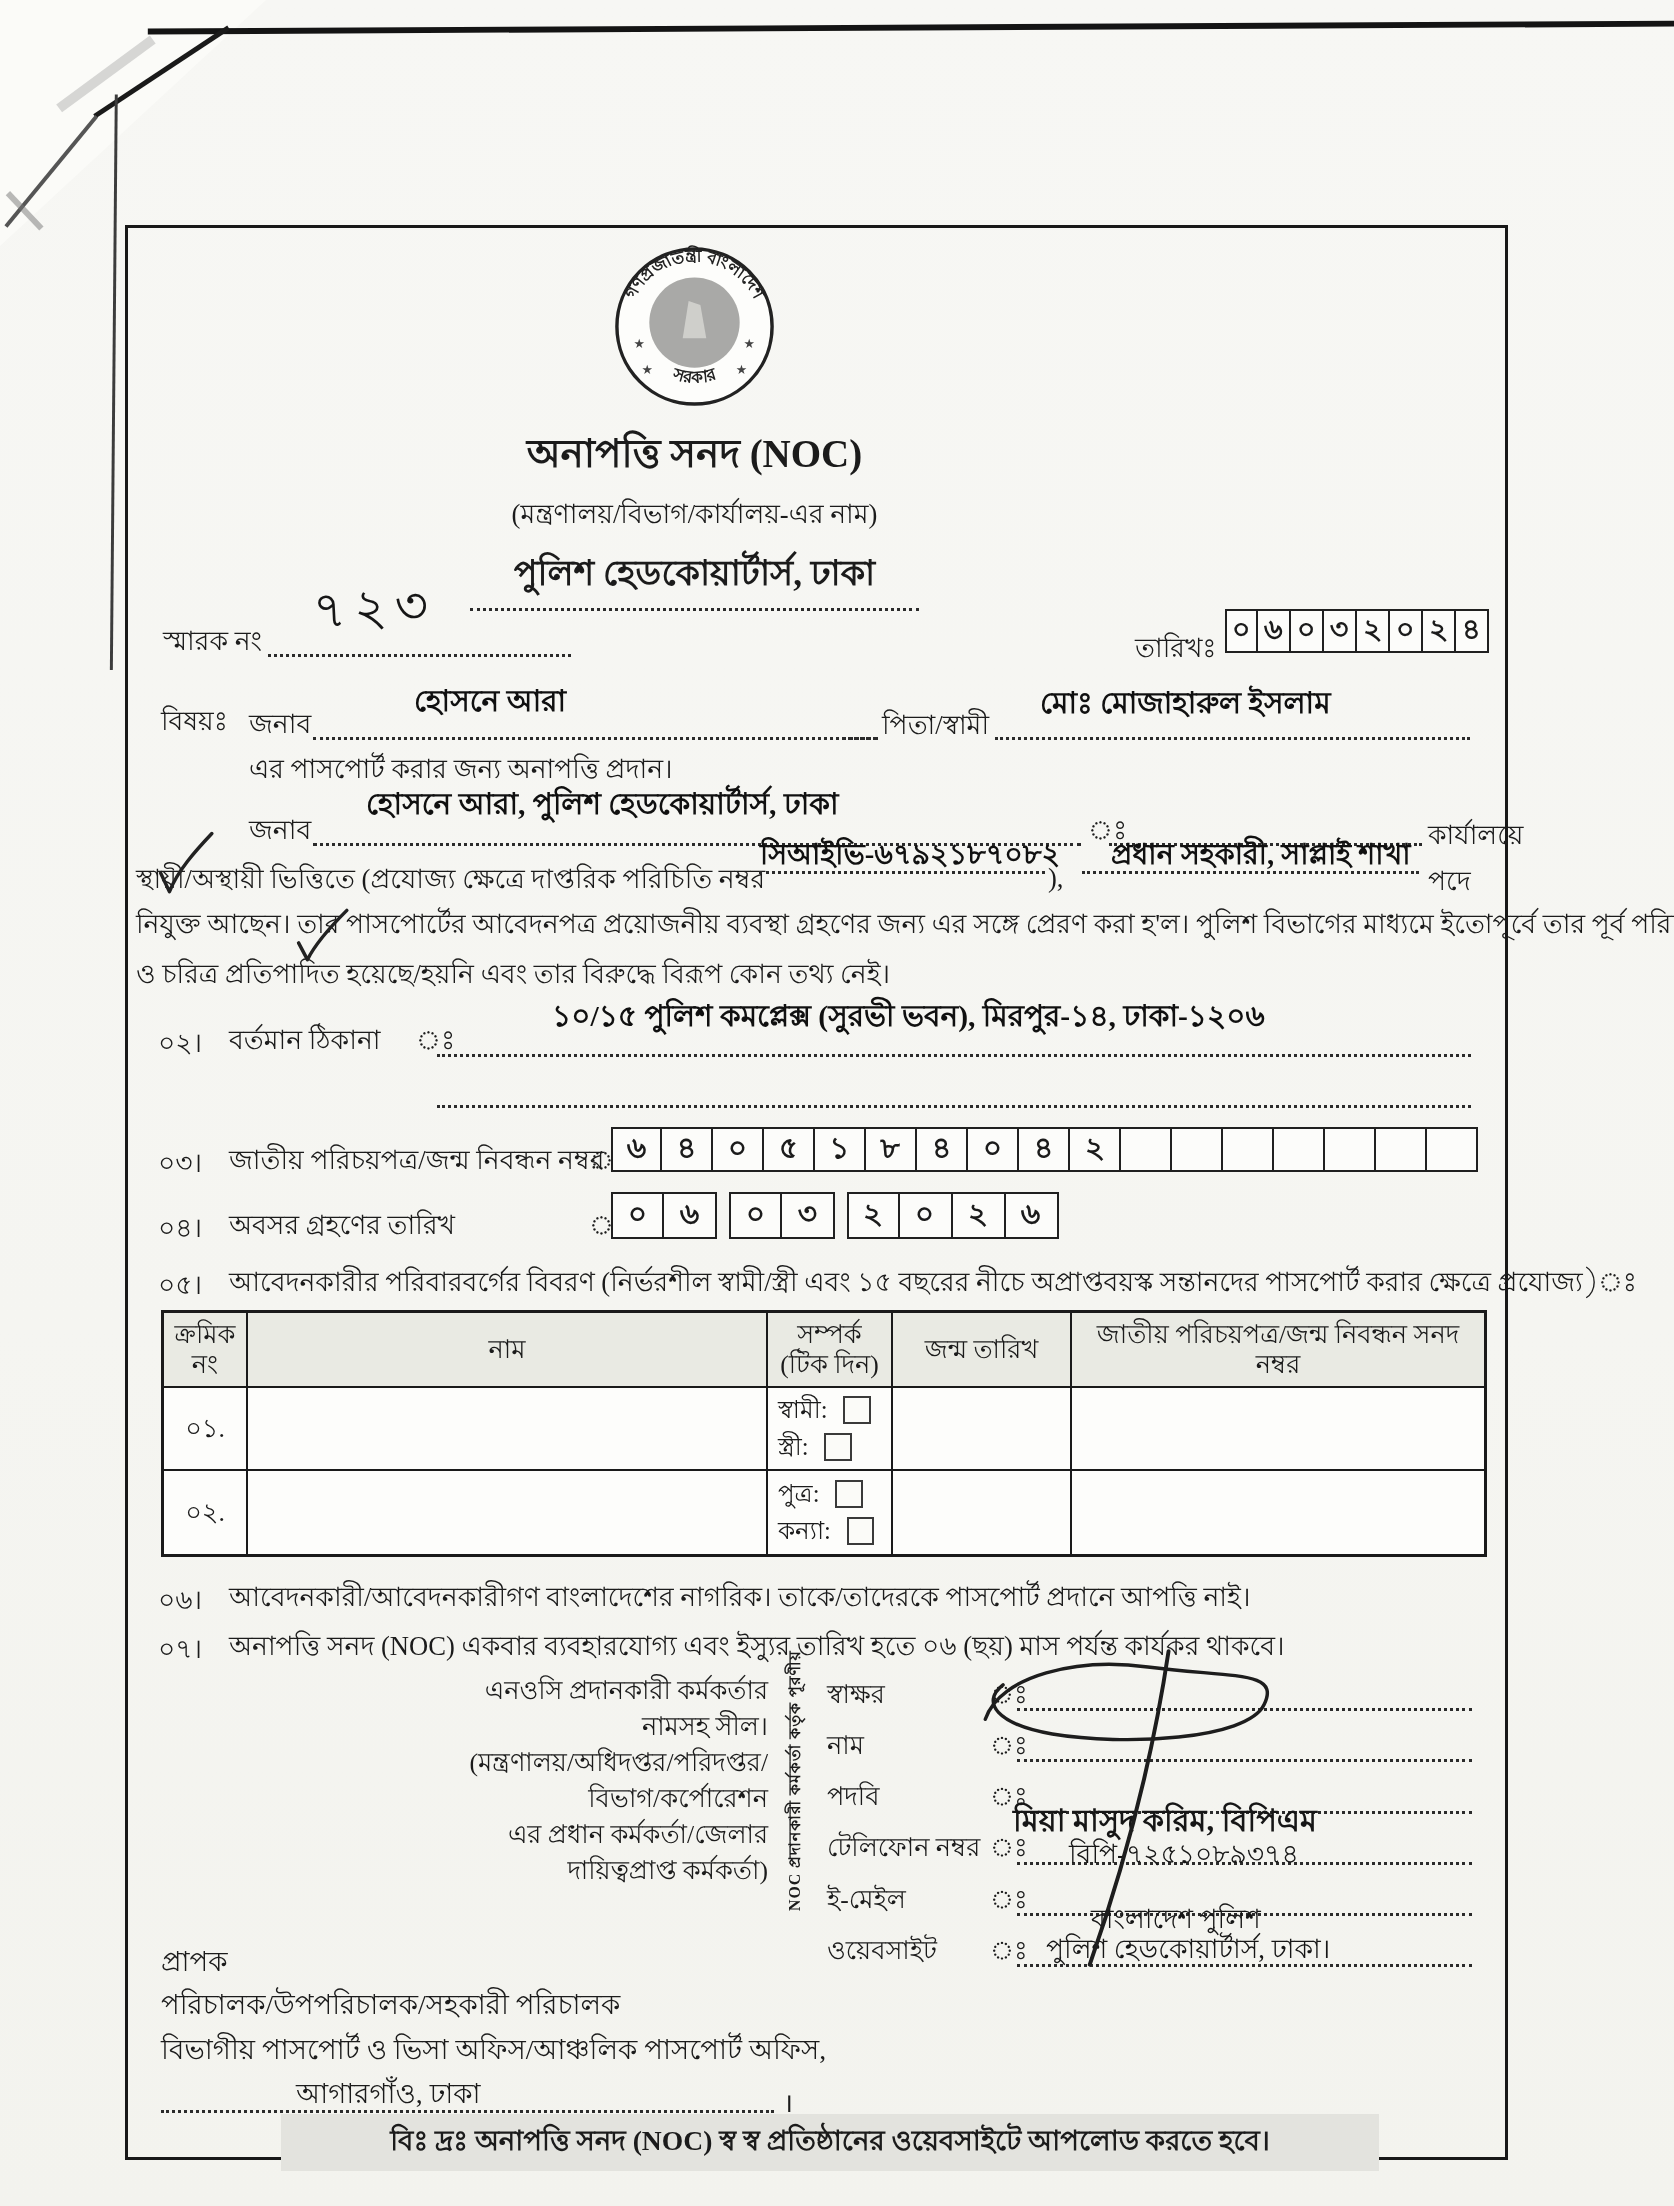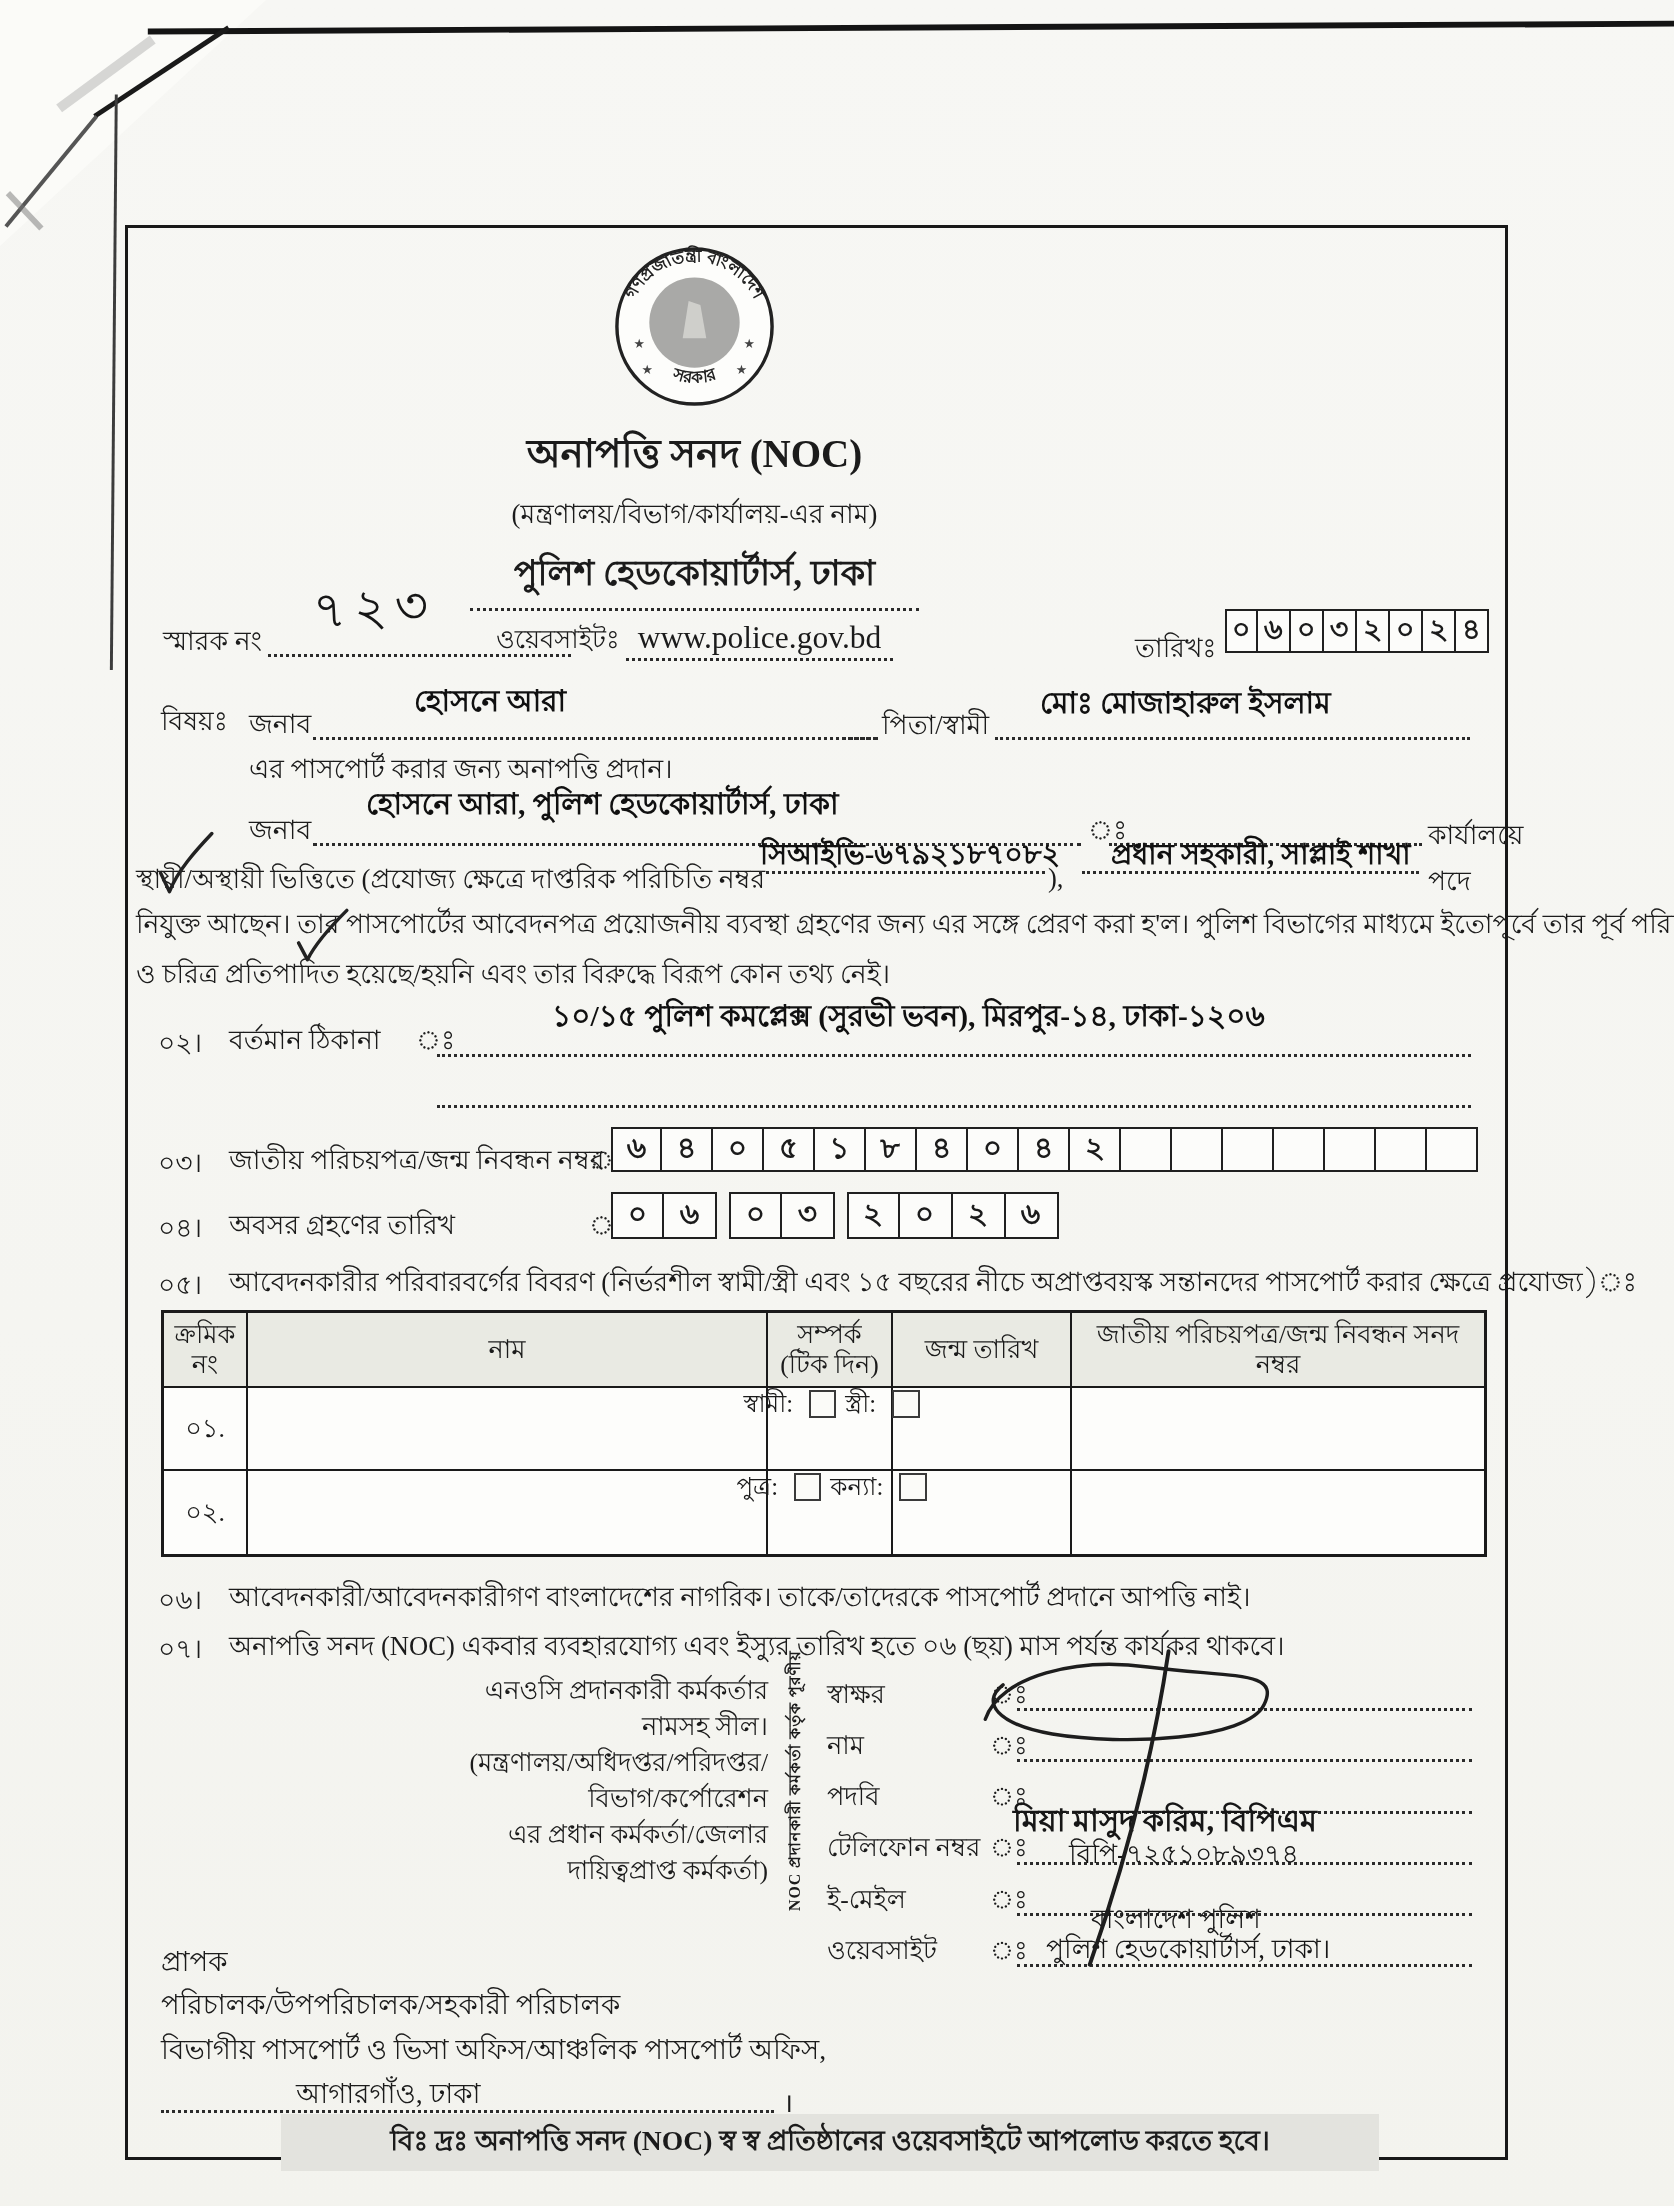--- a/index.html
+++ b/index.html
@@ -40,21 +40,21 @@
   
   .ftable{position:absolute;left:161px;top:1310px;display:grid;
           grid-template-columns:84px 520px 125px 179px 412px;
           grid-template-rows:75px 83px 83px;border:3px solid #1a1a1a;background:#fdfdfb;}
   .ftable>div{border-right:2px solid #1a1a1a;border-bottom:2px solid #1a1a1a;
           display:flex;align-items:center;justify-content:center;text-align:center;
           font-size:25.6px;line-height:1.15;padding:2px 5.9px;box-sizing:border-box;white-space:normal;}
   .ftable>div:nth-child(5n){border-right:none;}
   .ftable>div:nth-child(n+11){border-bottom:none;}
   .ftable .hd{background:#e9eae3;}
-  .ftable .rel{flex-direction:row;align-items:flex-start;justify-content:center;
+  .ftable .rel{flex-direction:column;align-items:flex-start;justify-content:center;
                gap:8.9px;padding-left:9.9px;}
   .rel-row{display:flex;align-items:center;gap:15.8px;font-size:24.6px;}
   .cbx{width:23.6px;height:23.6px;border:2px solid #3a3a3a;background:#fbfbf8;}
   
   .sig-left{position:absolute;left:389px;top:1673px;width:379px;text-align:right;
             font-size:25.6px;line-height:36px;white-space:nowrap;}
   .vstrip{position:absolute;left:781px;top:1673px;height:238px;width:25.6px;
           writing-mode:vertical-rl;transform:rotate(180deg);font-size:15.8px;font-weight:bold;
           text-align:center;letter-spacing:1px;white-space:nowrap;}
   .stamp{position:absolute;white-space:nowrap;font-size:26.6px;color:#161616;margin-top:12px;}
@@ -88,24 +88,20 @@
         <textPath href="#arcBot" startOffset="50%" text-anchor="middle">সরকার</textPath>
       </text>
       <text x="22" y="106" font-size="13" fill="#444">★</text>
       <text x="30" y="132" font-size="13" fill="#444">★</text>
       <text x="134" y="106" font-size="13" fill="#444">★</text>
       <text x="126" y="132" font-size="13" fill="#444">★</text>
     </svg>
     <div class="title">অনাপত্তি সনদ (NOC)</div>
     <div class="subtitle">(মন্ত্রণালয়/বিভাগ/কার্যালয়-এর নাম)</div>
     <div><span class="office">পুলিশ হেডকোয়ার্টার্স, ঢাকা</span></div>
-    <div class="webline">
-      <span>ওয়েবসাইটঃ</span>
-      <span class="weburl">www.police.gov.bd</span>
-    </div>
   </div>
 
   <span class="t" style="left:163px;top:621px;">স্মারক নং</span>
   <div class="dl" style="left:268px;top:654px;width:303px;"></div>
   <span class="memo-val" style="left:313px;top:569px;">৭২৩</span>
 
   <span class="t" style="left:1135px;top:628px;">তারিখঃ</span>
   <div class="boxes date-cells" style="left:1225px;top:609px;">
     <div class="cell">
         <span class="hand">০</span>

